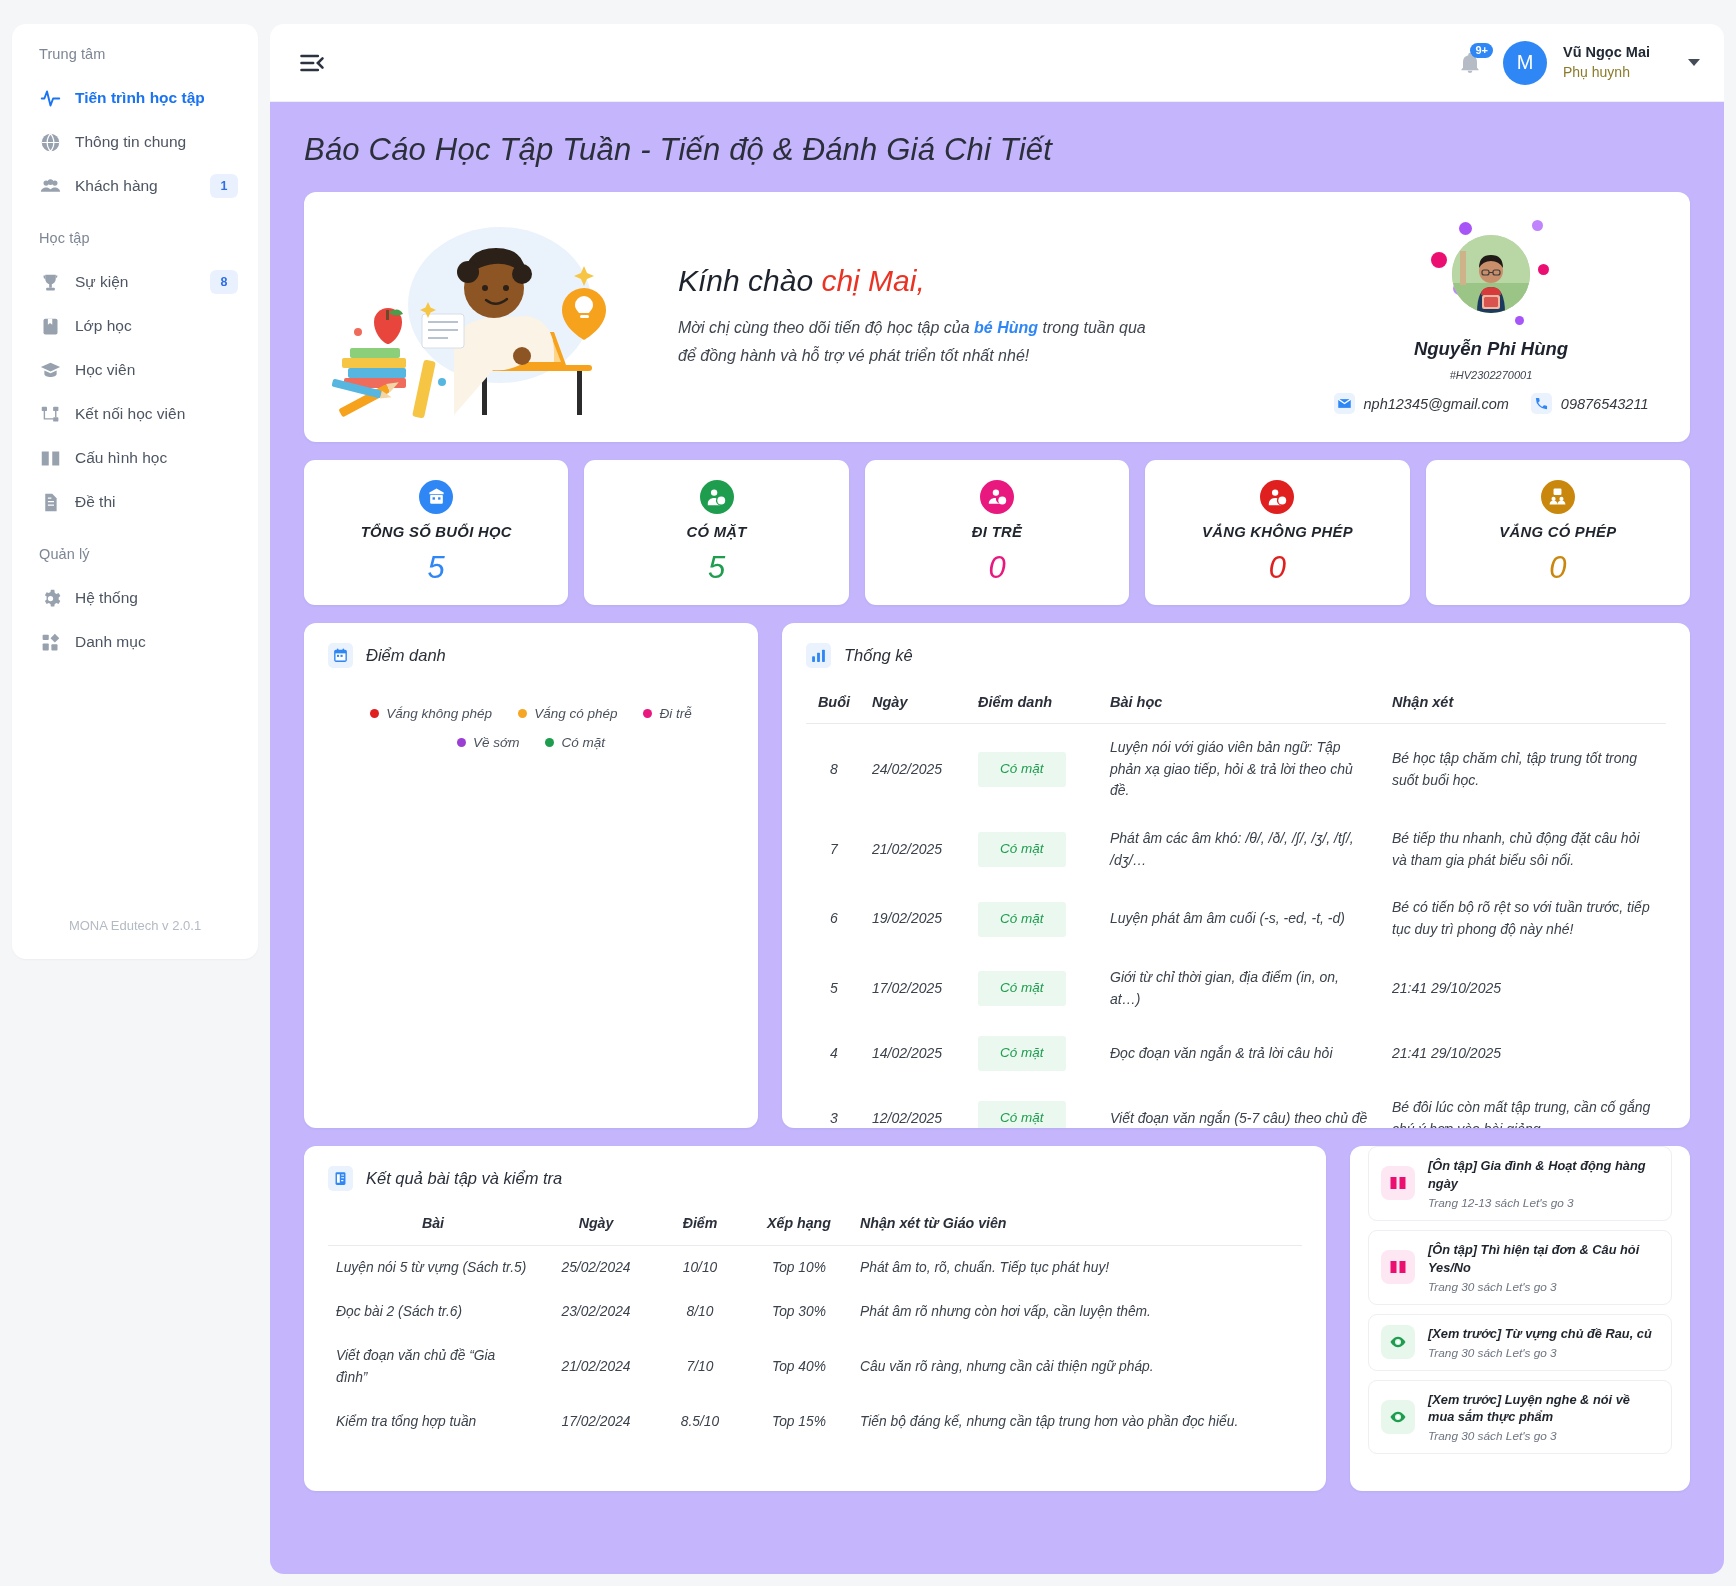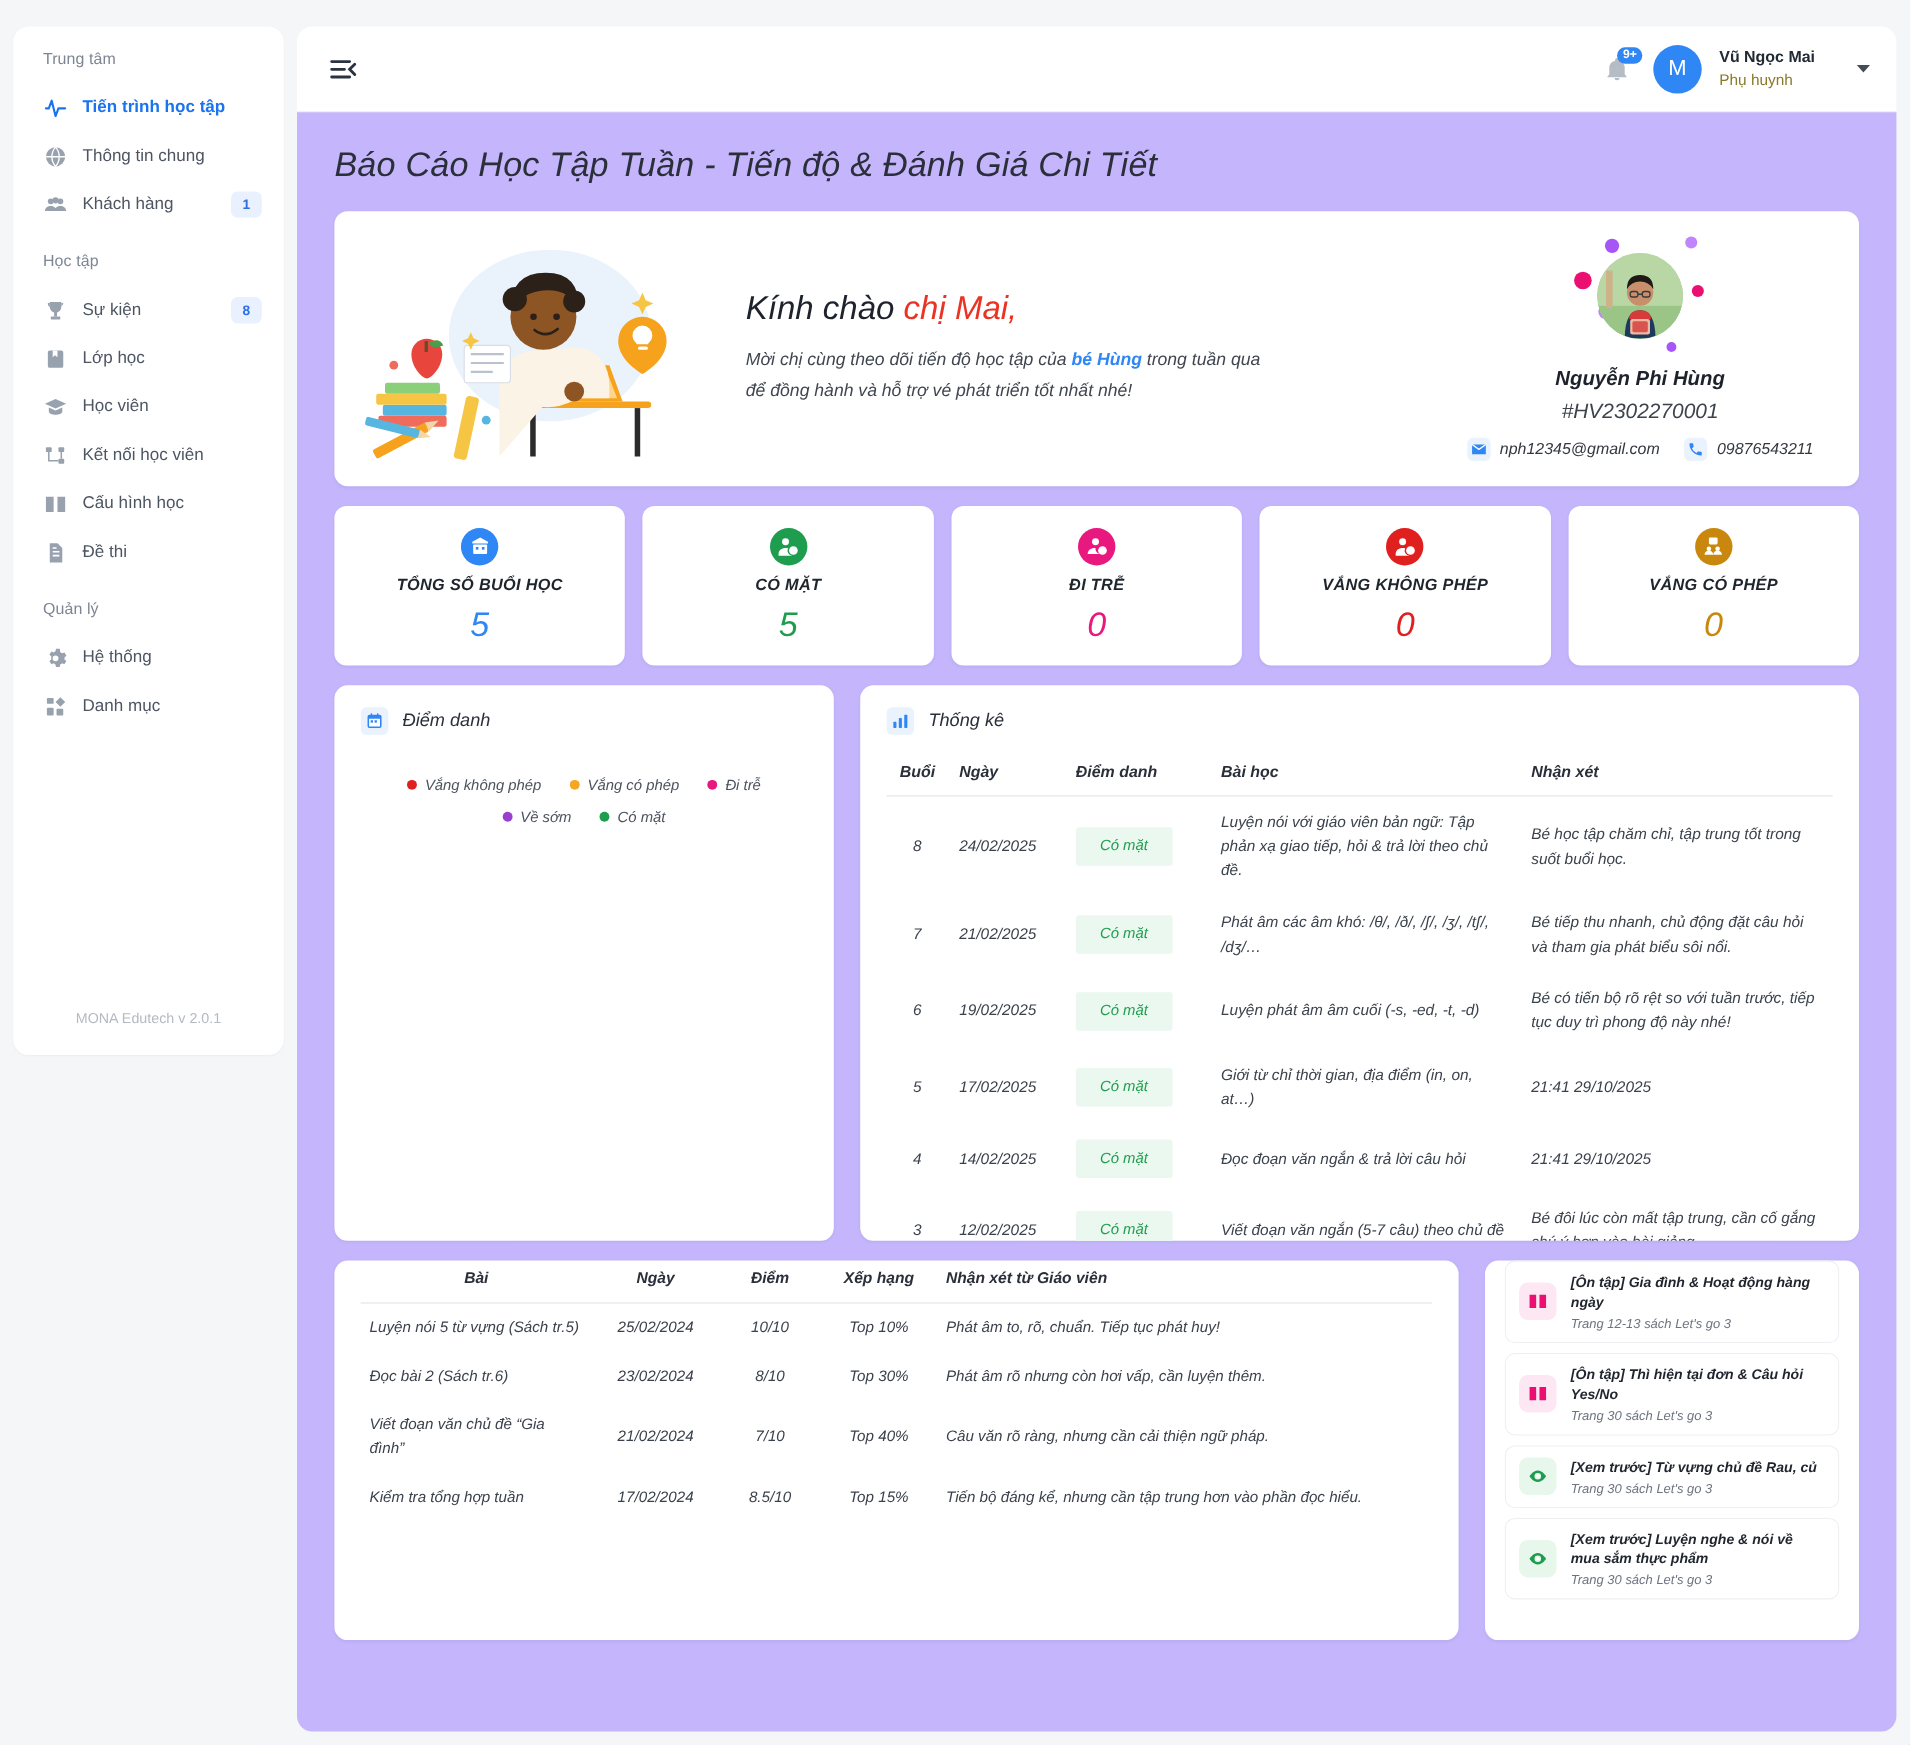--- a/index.html
+++ b/index.html
@@ -166,21 +166,21 @@
   .stu-avatar {
     position: absolute; left: 50%; top: 50%;
     transform: translate(-50%,-50%);
     width: 78px; height: 78px; border-radius: 50%;
     overflow: hidden;
     background: linear-gradient(180deg,#bdd9b0 0%, #9fc98e 45%, #7fb06c 100%);
   }
   .stu-face { position:absolute; left:50%; top:50%; transform:translate(-50%,-50%); }
   .dot { position: absolute; border-radius: 50%; }
   .stu-name { font-size: 18.5px; font-weight: 700; color: #1d222c; margin-bottom: 9px;}
-  .stu-id { font-size: 19px; color: #3d434d; margin-bottom: 12px; }
+  .stu-id { font-size: 11px; color: #3d434d; margin-bottom: 12px; }
   .stu-contacts { display: flex; align-items: center; justify-content: center; gap: 22px; font-size: 14.5px; color: #33383f;}
   .contact { display: flex; align-items: center; gap: 9px; }
   .mini-ico { width: 21px; height: 21px; border-radius: 5px; display:flex; align-items:center; justify-content:center;}
   .mini-ico.mail { background: #eaf2fd; }
   .mini-ico.phone { background: #eaf2fd; }
   .mini-ico svg { width: 15px; height: 15px; }
 
   
   .stats { display: flex; gap: 16px; margin-top: 18px; }
   .stat {
@@ -734,20 +734,30 @@
                     <td>Bé đôi lúc còn mất tập trung, cần cố gắng chú ý hơn vào bài giảng.</td>
                   </tr>
                 </tbody>
             </table>
           </div>
         </div>
       </section>
 
       <section class="bottom">
         <div class="card results">
+          <div class="card-head">
+            <span class="hico">
+              <svg viewBox="0 0 24 24" fill="#2f86f5">
+                  <rect x="5" y="3" width="14" height="18" rx="2"></rect>
+                  <rect x="7" y="6" width="4" height="12" fill="#fff"></rect>
+                  <path d="M13 7h4M13 11h4M13 15h3" stroke="#fff" stroke-width="1.6"></path>
+                </svg>
+            </span>
+            <span>Kết quả bài tập và kiểm tra</span>
+          </div>
           <div class="tb">
             <table class="rt">
               <thead>
                   <tr id="res-thead">
                     <th class="rc-bai">Bài</th>
                     <th class="rc-ngay">Ngày</th>
                     <th class="rc-diem">Điểm</th>
                     <th class="rc-rank">Xếp hạng</th>
                     <th class="">Nhận xét từ Giáo viên</th>
                   </tr>

